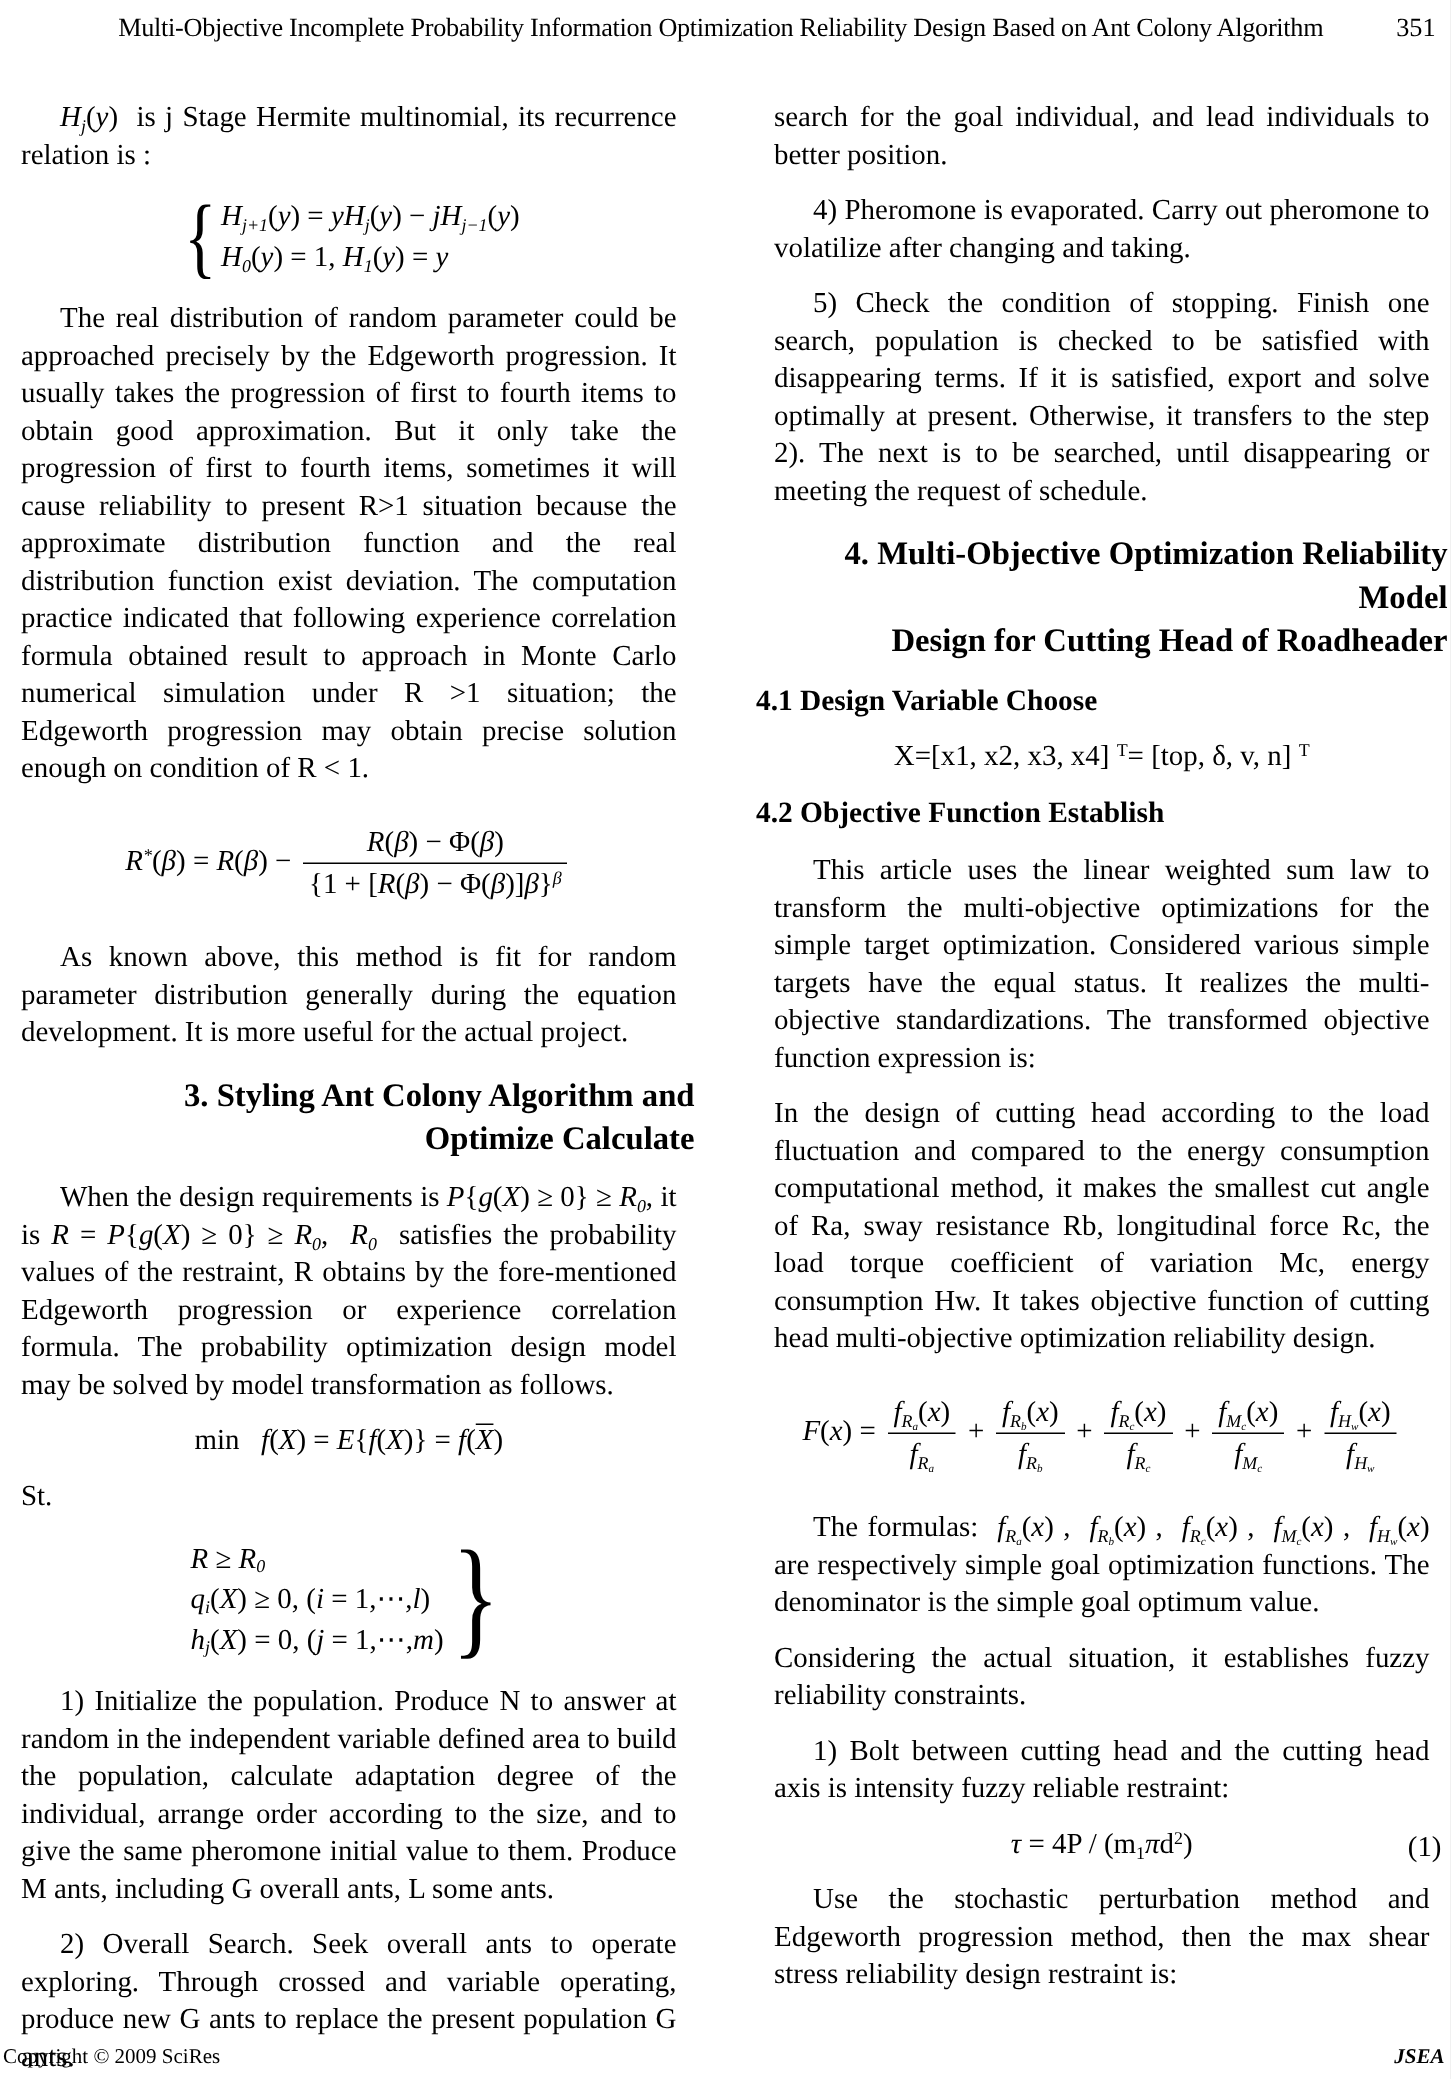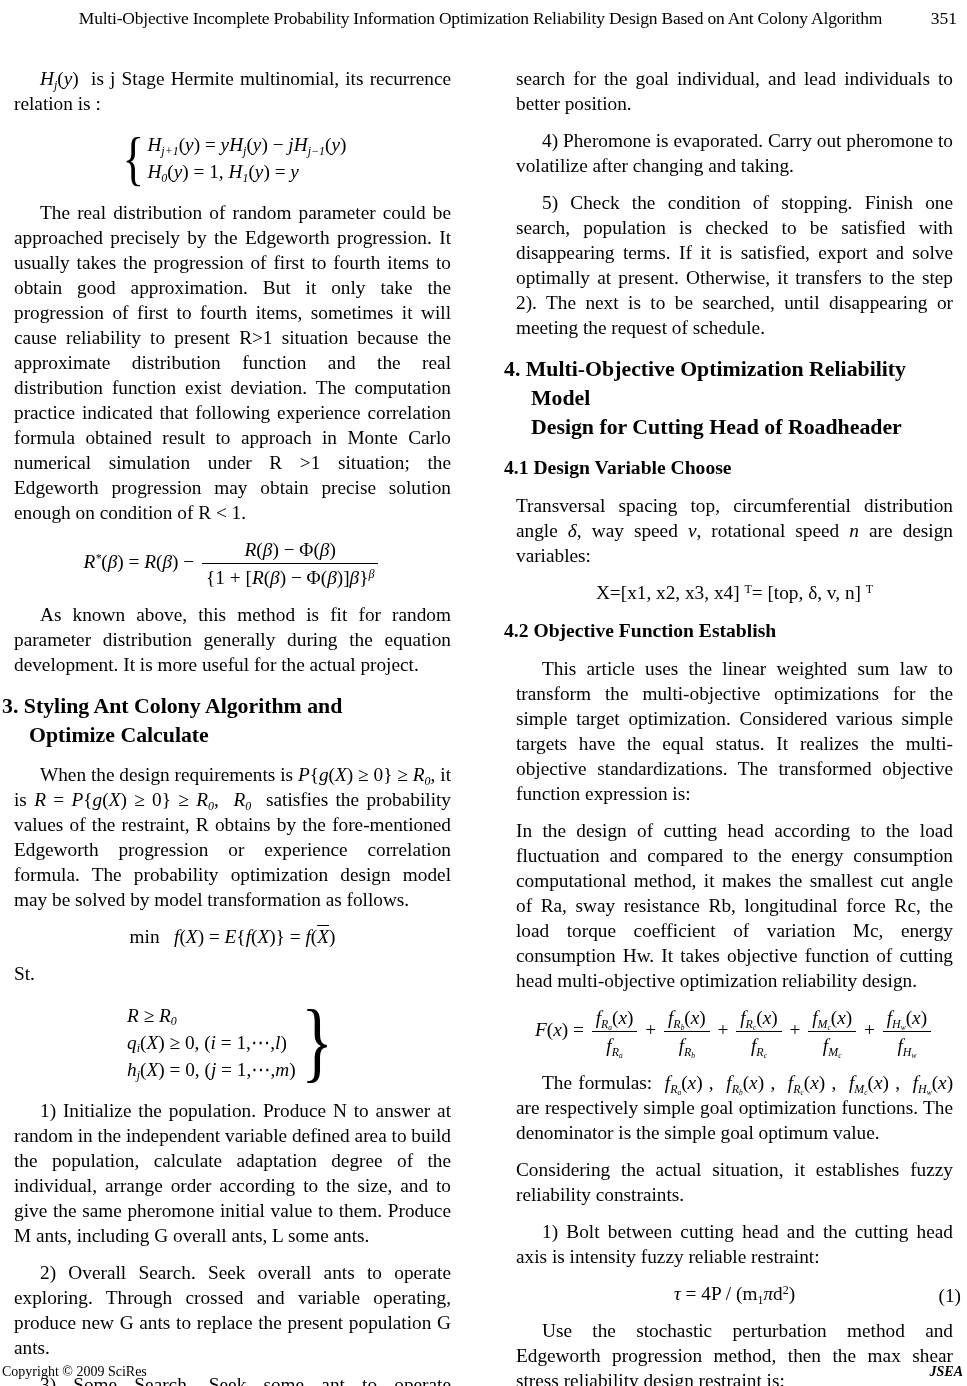--- a/index.html
+++ b/index.html
@@ -12,40 +12,40 @@
   .page-number{width:58px; text-align:right;}
 
   .col{position:absolute; top:54px; width:461px; font-size:19.3px; line-height:25px; text-align:justify;}
   .col-left{left:2px;}
   .col-right{left:504px;}
 
   p.bt{margin:12px; padding:0;}
   .indent{text-indent:26px;}
 
   .sec-h{margin:15px 0 10px; font-size:21.8px; line-height:29px; font-weight:bold; text-align:left;}
-  .h-line{display:block;}
+  .h-line{display:block;text-align:right;}
   .h-ind{padding-left:27px;}
   .sub-h{margin:13px 0 9px; font-size:19.6px; line-height:26px; font-weight:bold; text-align:left;}
 
   .eq{margin:11px 0; text-align:center;}
   .eq-row{display:flex; justify-content:center; align-items:center;}
   .eq-lines{display:inline-flex; flex-direction:column; text-align:left;}
   .eq-line{display:block;}
   .eq-lines .eq-line{line-height:27px;}
   .brace{display:inline-block; line-height:1; transform:scaleX(0.75); font-weight:400;}
   .b2{font-size:60px;}
   .b3{font-size:88px;}
   .eq-numbered{position:relative;}
   .eq-number{position:absolute; right:4px; top:2px;}
 
   .it{font-style:italic;}
   .ms{font-size:0.62em; position:relative; top:0.32em; line-height:0;}
   .mS{font-size:0.62em; position:relative; top:-0.5em; line-height:0;}
   .ov{text-decoration:overline;}
-  .frac{display:inline-flex; flex-direction:column; vertical-align:middle; margin:0 3px; text-align:center;}
+  .frac{display:inline-flex; flex-direction:column; vertical-align:middle; margin:12px 3px; text-align:center;}
   .fnum{display:block; padding:0 4px 1px; line-height:25px;}
   .fden{display:block; border-top:1.5px solid #000; padding:1px 4px 0; line-height:25px;}
 
   .page-footer{position:absolute; left:2px; right:4px; bottom:6px; display:flex; justify-content:space-between; font-size:14px;}
   .journal{font-weight:bold; font-style:italic;}
 </style>
 </head>
 <body>
 
 <div class="page">
@@ -113,21 +113,20 @@
     <p class="bt indent">4) Pheromone is evaporated. Carry out pheromone to volatilize after changing and taking.</p>
     <p class="bt indent">5) Check the condition of stopping. Finish one search, population is checked to be satisfied with disappearing terms. If it is satisfied, export and solve optimally at present. Otherwise, it transfers to the step 2). The next is to be searched, until disappearing or meeting the request of schedule.</p>
 
     <h2 class="sec-h">
       <span class="h-line">4. Multi-Objective Optimization Reliability</span>
       <span class="h-line h-ind">Model</span>
       <span class="h-line h-ind">Design for Cutting Head of Roadheader</span>
     </h2>
 
     <h3 class="sub-h">4.1 Design Variable Choose</h3>
-    <p class="bt"><span>Transversal spacing top, circumferential distribution angle </span><span class="it">δ</span><span>, way speed </span><span class="it">v</span><span>, rotational speed </span><span class="it">n</span><span> are design variables:</span></p>
 
     <div class="eq">
       <span class="eq-line"><span>X=[x1, x2, x3, x4] </span><span class="mS">T</span><span>= [top, δ, v, n] </span><span class="mS">T</span></span>
     </div>
 
     <h3 class="sub-h">4.2 Objective Function Establish</h3>
     <p class="bt indent">This article uses the linear weighted sum law to transform the multi-objective optimizations for the simple target optimization. Considered various simple targets have the equal status. It realizes the multi-objective standardizations. The transformed objective function expression is:</p>
     <p class="bt">In the design of cutting head according to the load fluctuation and compared to the energy consumption computational method, it makes the smallest cut angle of Ra, sway resistance Rb, longitudinal force Rc, the load torque coefficient of variation Mc, energy consumption Hw. It takes objective function of cutting head multi-objective optimization reliability design.</p>
 
     <div class="eq">

